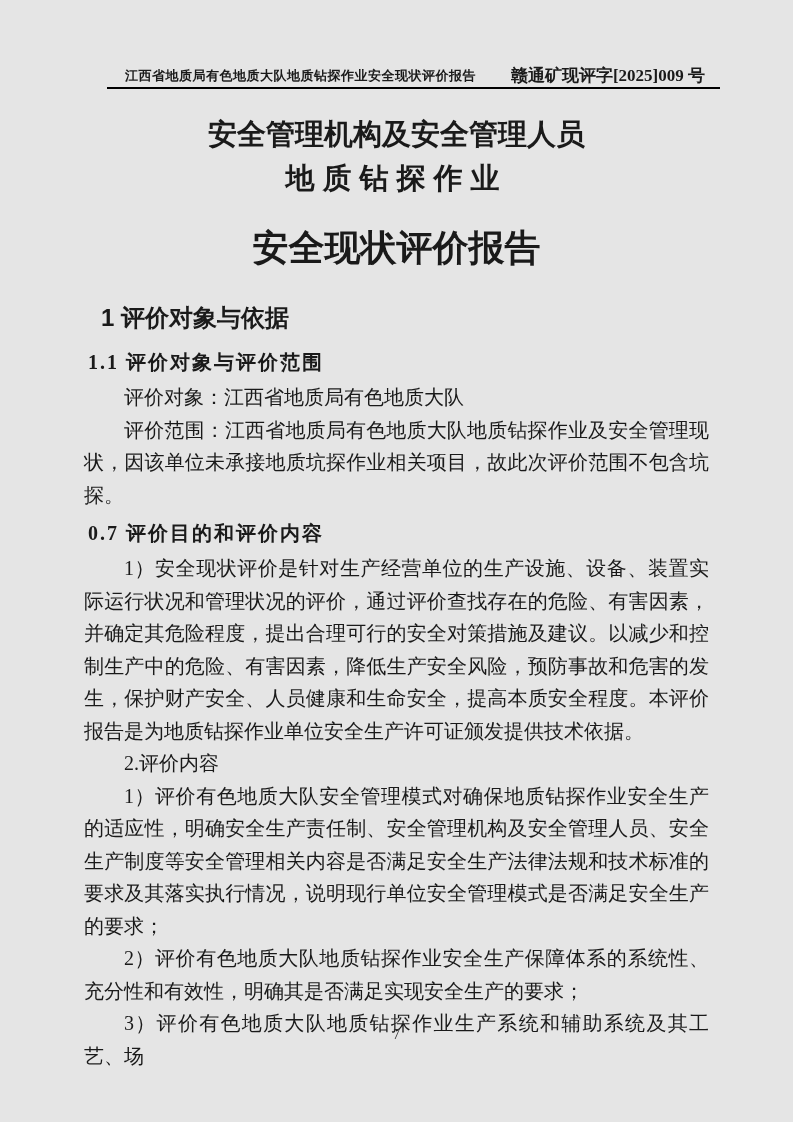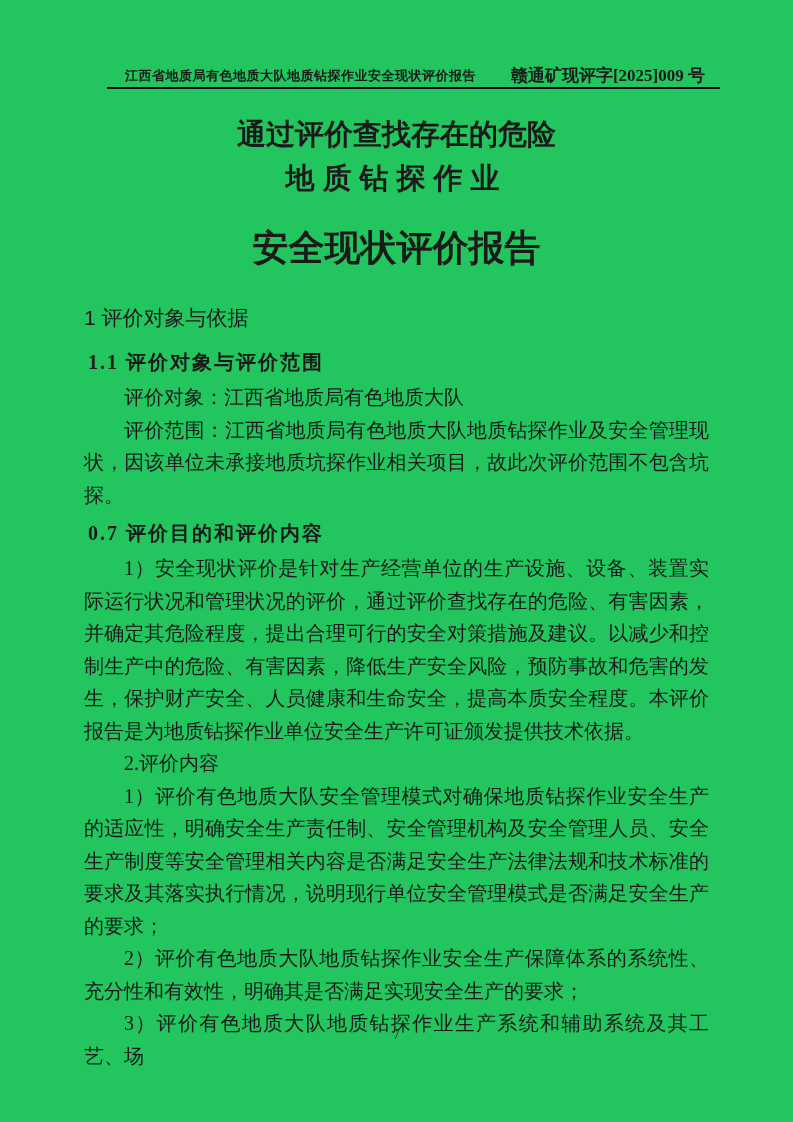--- a/index.html
+++ b/index.html
@@ -4,21 +4,21 @@
 <style>
   html, body {
     margin: 0;
     padding: 0;
     background: #ffffff;
   }
   .page {
     position: relative;
     width: 793px;
     height: 1122px;
-    background: #22c55e;
+    background: #e5e5e5;
     overflow: hidden;
     font-family: "Liberation Serif", "DejaVu Serif", serif;
     color: #1a1a1a;
   }
   
   .hdr-left {
     position: absolute;
     left: 125px;
     top: 67px;
     font-size: 13px;
@@ -76,23 +76,23 @@
     white-space: nowrap;
   }
   
   .doc-body {
     position: absolute;
     left: 84px;
     top: 305px;
     width: 625px;
   }
   .h1 {
-    margin: 0 0 18px 0;
-    font-size: 21px;
-    font-weight: normal;
+    margin: 0 0 18px 17px;
+    font-size: 24px;
+    font-weight: bold;
     line-height: 26px;
     font-family: "Liberation Sans", "DejaVu Sans", sans-serif;
   }
   .h2 {
     margin: 0 0 6px 4px;
     font-size: 20px;
     font-weight: bold;
     line-height: 26px;
     letter-spacing: 2px;
     font-family: "Liberation Serif", "DejaVu Serif", serif;
@@ -123,21 +123,21 @@
 </head>
 <body>
 
 <div class="page">
 
   <div class="hdr-left">江西省地质局有色地质大队地质钻探作业安全现状评价报告</div>
   <div class="hdr-right">赣通矿现评字[2025]009 号</div>
   <div class="hdr-rule"></div>
 
   <div class="title-block">
-    <div class="title-line-1">通过评价查找存在的危险</div>
+    <div class="title-line-1">安全管理机构及安全管理人员</div>
     <div class="title-line-2">地质钻探作业</div>
     <div class="title-line-3">安全现状评价报告</div>
   </div>
 
   <div class="doc-body">
 
     <div class="h1">1 评价对象与依据</div>
 
     <div class="h2">1.1 评价对象与评价范围</div>
 

